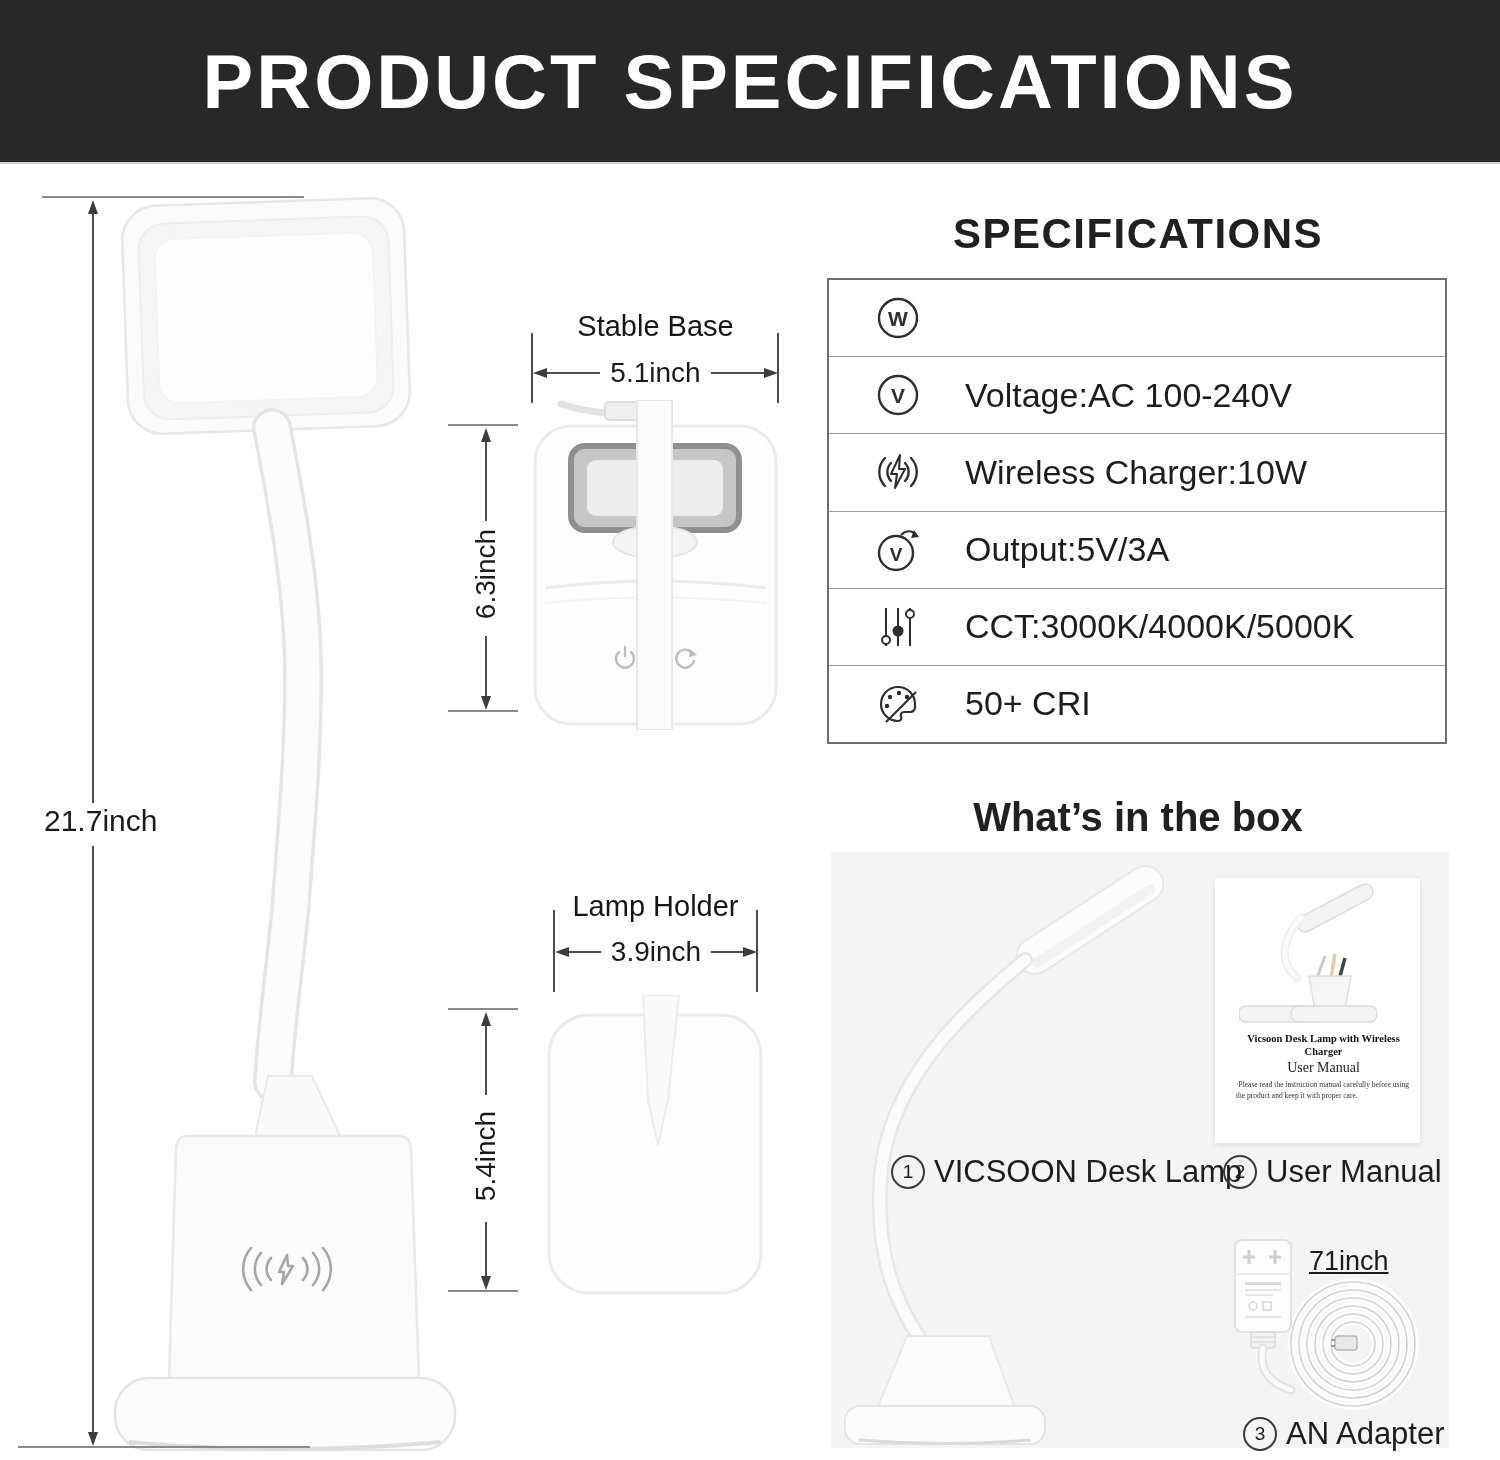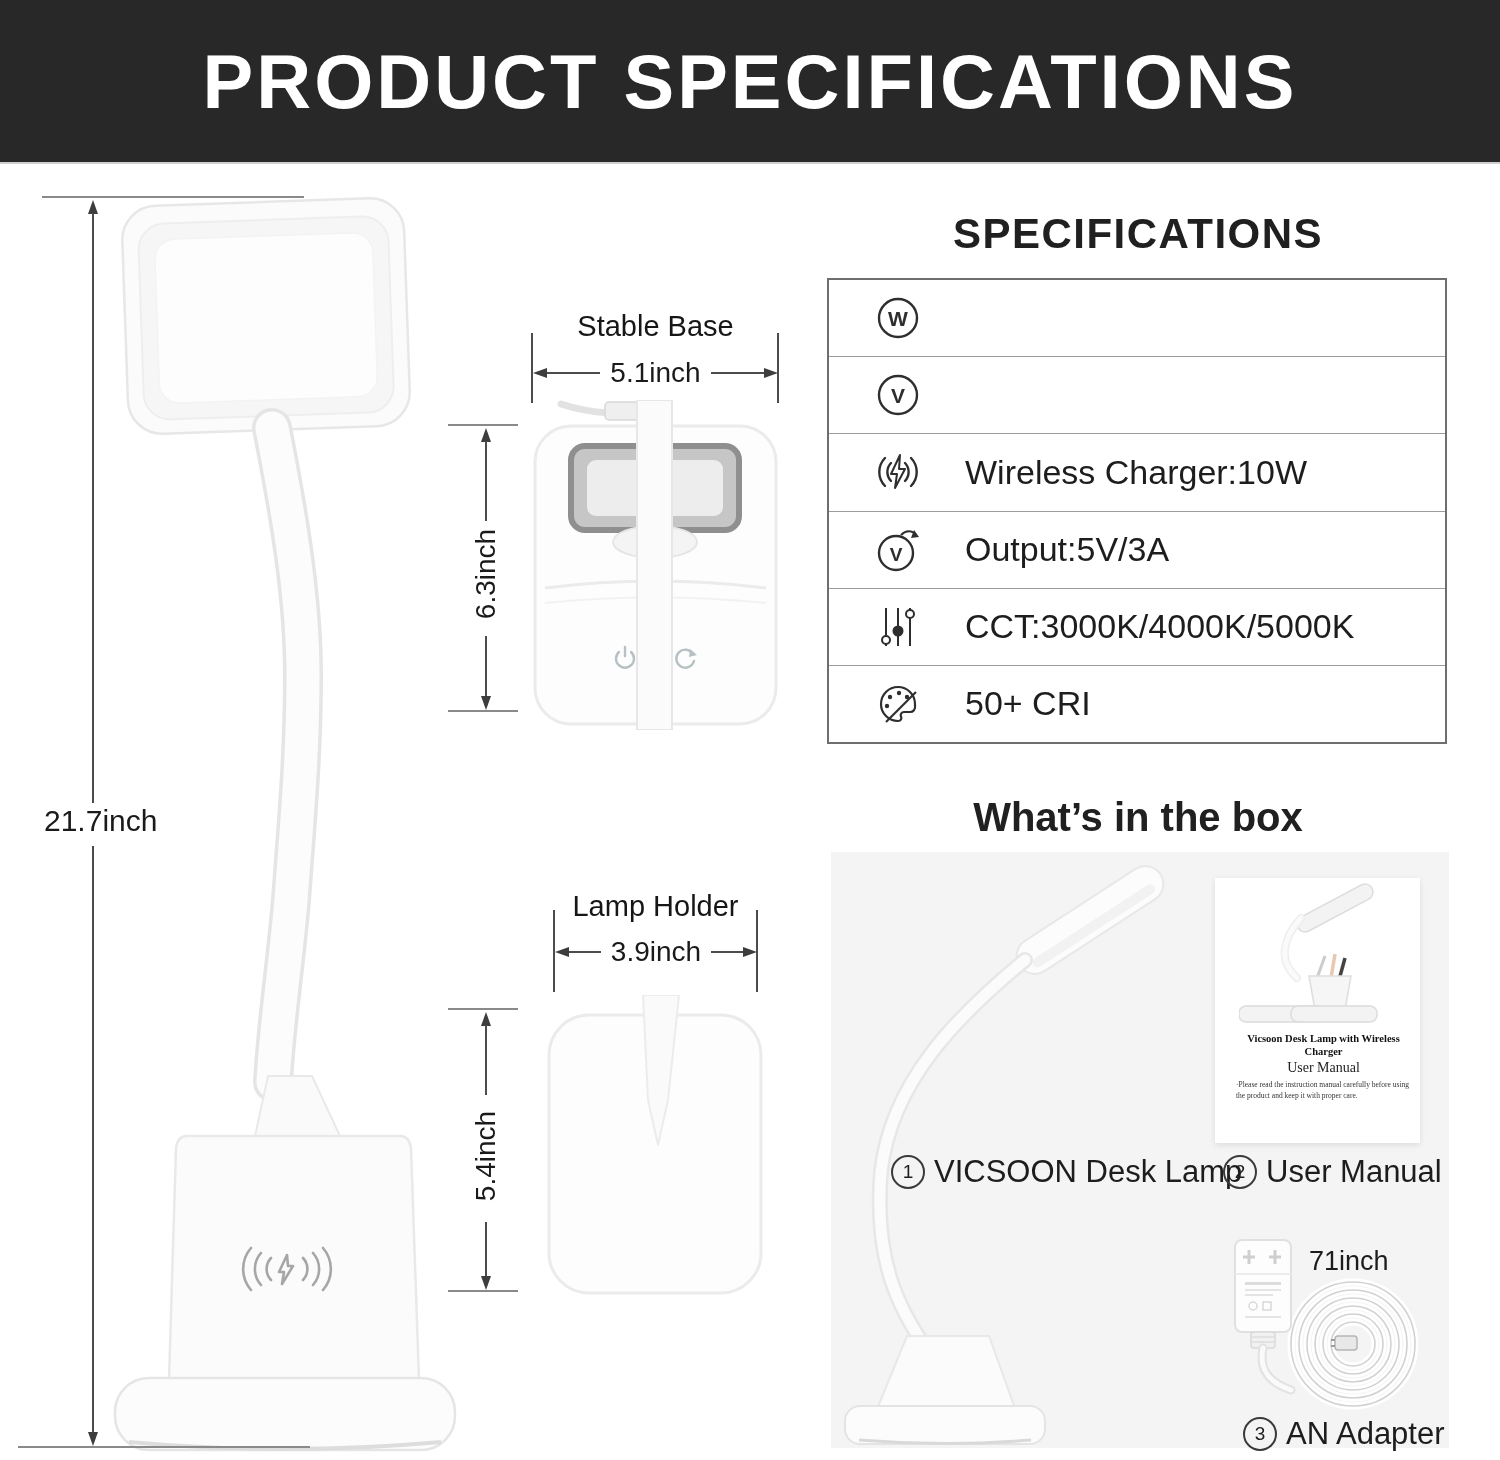--- a/index.html
+++ b/index.html
@@ -172,20 +172,21 @@
         </svg>
       </span>
     </div>
     <div class="spec-row">
       <span class="ico">
         <svg width="48" height="48" viewBox="0 0 48 48" fill="none" stroke="#2e2e2e" stroke-width="2.4">
           <circle cx="24" cy="24" r="19"></circle>
           <text x="24" y="32" text-anchor="middle" font-size="21" font-family="Liberation Sans, sans-serif" fill="#2e2e2e" stroke="none" font-weight="600">V</text>
         </svg>
       </span>
+      <span class="txt">Voltage:AC 100-240V</span>
     </div>
     <div class="spec-row">
       <span class="ico">
         <svg width="48" height="48" viewBox="0 0 48 48" fill="none" stroke="#2e2e2e" stroke-width="2.4" stroke-linecap="round">
           <polygon points="26,7 17,26 23,26 21,40 31,21 25,21" stroke-linejoin="round" stroke-width="2"></polygon>
           <path d="M11,10 A20,20 0 0 0 11,38"></path>
           <path d="M17,15 A13,13 0 0 0 17,33"></path>
           <path d="M37,10 A20,20 0 0 1 37,38"></path>
           <path d="M31,15 A13,13 0 0 1 31,33"></path>
         </svg>
@@ -308,21 +309,21 @@
         <rect x="40" y="70" width="8" height="8" fill="none" stroke="#d8d8d8" stroke-width="1.5"></rect>
         <rect x="22" y="84" width="36" height="2" fill="#e4e4e4"></rect>
         <rect x="28" y="100" width="24" height="16" rx="3" fill="#f1f1f1" stroke="#d9d9d9" stroke-width="1.5"></rect>
         <line x1="28" y1="105" x2="52" y2="105" stroke="#dddddd" stroke-width="1.5"></line>
         <line x1="28" y1="110" x2="52" y2="110" stroke="#dddddd" stroke-width="1.5"></line>
         <path d="M40,116 C36,136 44,150 68,158" fill="none" stroke="#e2e2e2" stroke-width="9" stroke-linecap="round"></path>
         <path d="M40,116 C36,136 44,150 68,158" fill="none" stroke="#fafafa" stroke-width="5" stroke-linecap="round"></path>
       </g>
     </svg>
 
-    <div class="cable-len" style="left:478px;top:394px;">71inch</div>
+    <div class="cable-len" style="left:478px;top:394px;text-decoration:underline;">71inch</div>
 
     <div class="item-label" style="left:412px;top:564px;">
       <span class="num">3</span>
       <span>AN Adapter</span>
     </div>
 
   </div>
 
 </div>
 

